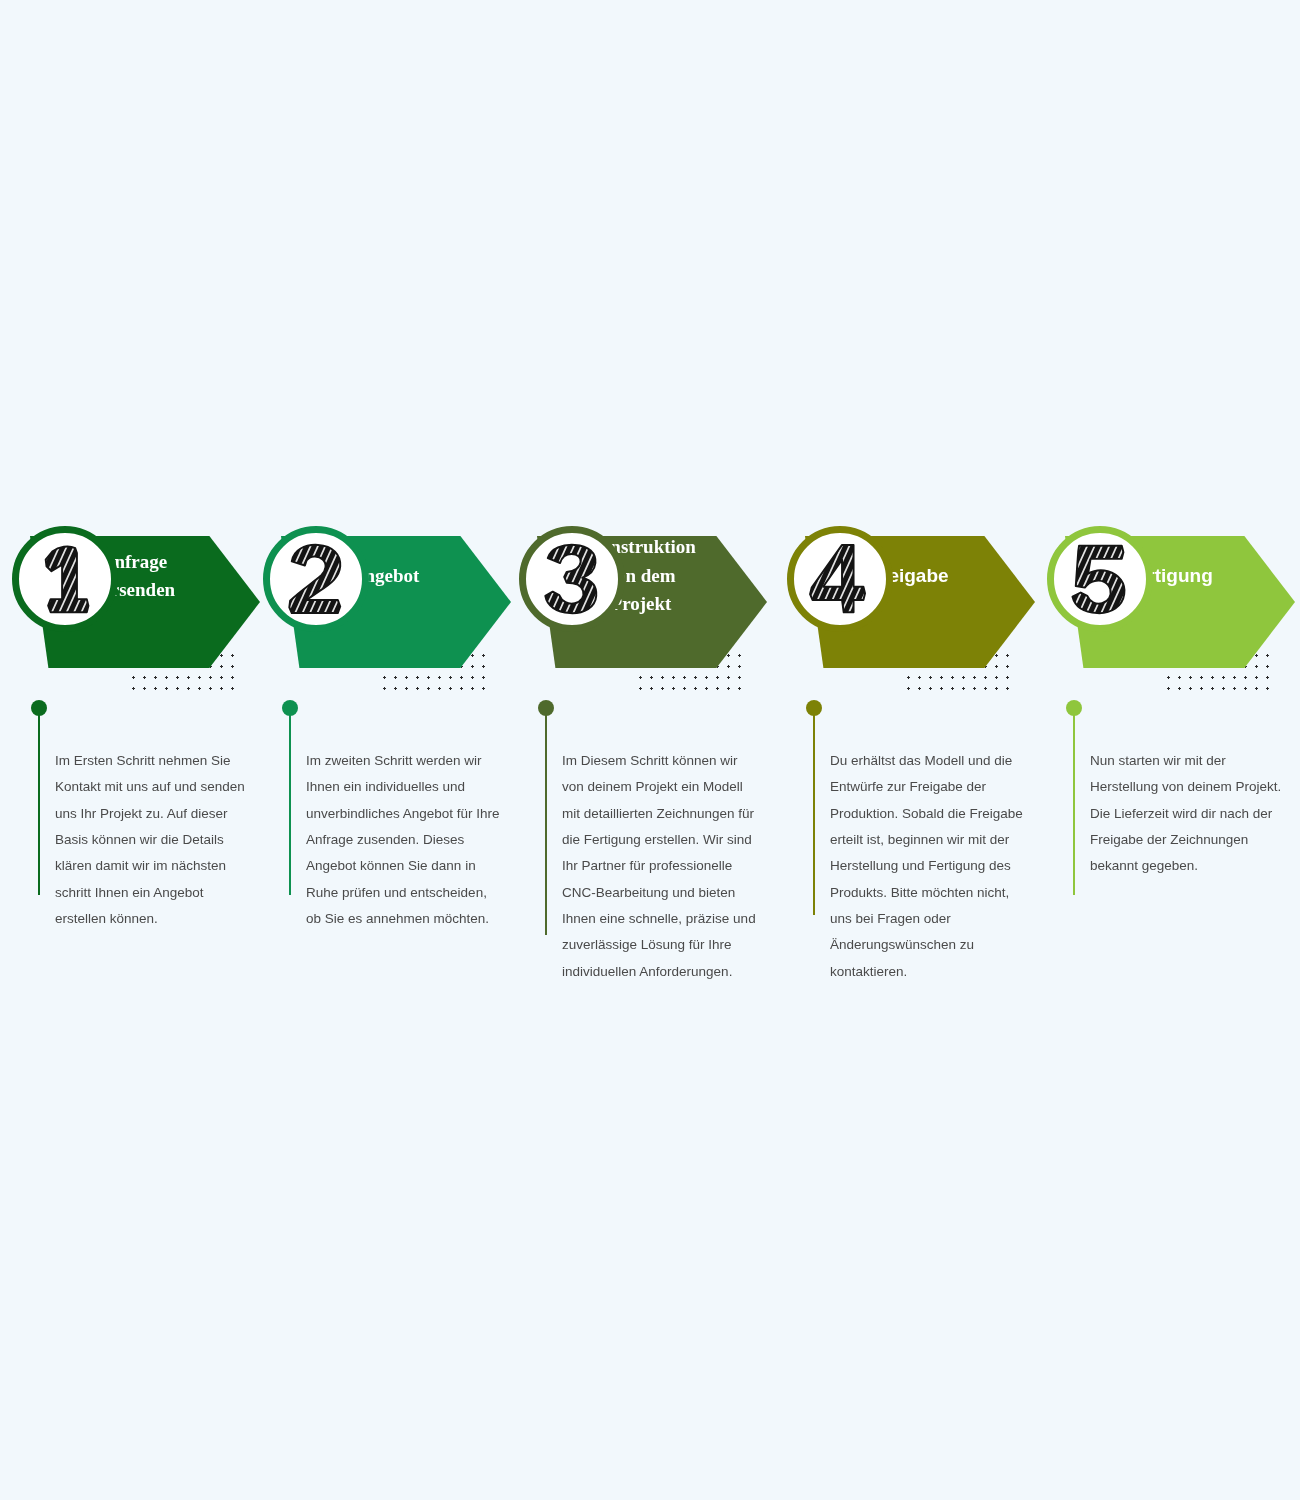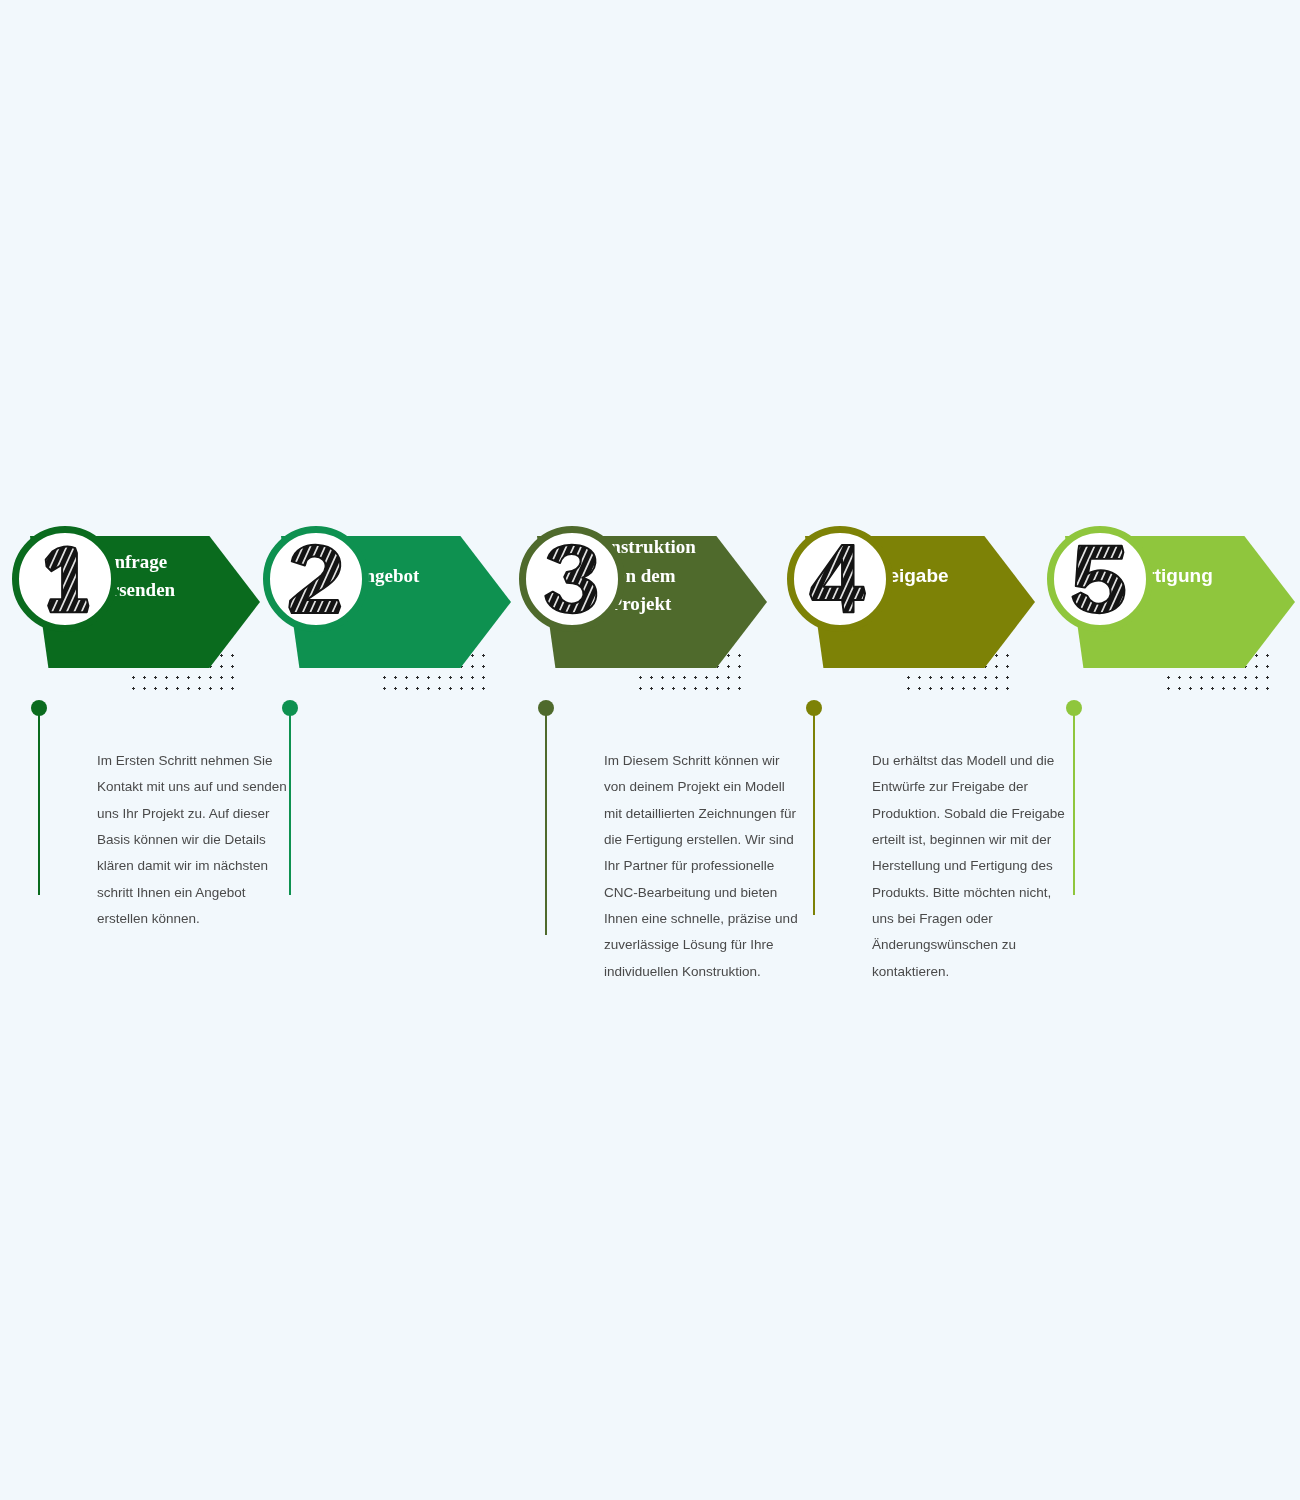--- a/index.html
+++ b/index.html
@@ -152,21 +152,20 @@
 
   .desc {
     position: absolute;
     left: 55px;
     top: 238px;
     width: 198px;
     font-family: "Liberation Sans", sans-serif;
     font-size: 13.5px;
     line-height: 1.95;
     color: #4a4a4a;
-    margin-left: 42px;
   }
 </style>
 </head>
 <body style="background: rgb(242, 248, 252);">
 
 <div id="process-diagram">
   <div class="steps-row">
       <div class="step step-0">
         <div class="banner">
           <div class="dot-grid"></div>
@@ -256,20 +255,21 @@
                 </g>
                 <path d="M18 26 C20 12 34 5 50 6 C68 7 78 18 77 32 C76 45 66 53 52 62 L36 73 L74 73 L77 81 L74 89 L18 89 L15 82 L16 74 C28 62 44 52 54 43 C60 37 61 29 56 24 C50 18 40 19 36 25 L34 31 Z" fill="none" stroke="#141414" stroke-width="2.4" stroke-linejoin="round"></path>
               </svg>
             </span>
           </div>
         </div>
         <div class="stem" style="height: 195px;">
           <div class="stem-dot" style="background: rgb(14, 145, 80);"></div>
           <div class="stem-line" style="background: rgb(14, 145, 80);"></div>
         </div>
+        <div class="desc">Im zweiten Schritt werden wir Ihnen ein individuelles und unverbindliches Angebot für Ihre Anfrage zusenden. Dieses Angebot können Sie dann in Ruhe prüfen und entscheiden, ob Sie es annehmen möchten.</div>
       </div>
       <div class="step step-2">
         <div class="banner">
           <div class="dot-grid"></div>
           <div class="arrow-wrap">
             <div class="arrow-shape" style="background: rgb(79, 106, 44);"></div>
           </div>
           <div class="arrow-label serif">Konstruktion von dem Projekt</div>
           <div class="num-circle" style="border-color: rgb(79, 106, 44);">
             <span>
@@ -304,21 +304,21 @@
                 </g>
                 <path d="M18 22 C22 10 36 5 51 6 C68 7 77 16 76 28 C75 37 69 43 60 46 C71 49 78 56 77 68 C76 82 62 90 45 89 C28 88 17 80 15 68 L24 63 L32 67 C35 75 43 79 51 77 C59 75 63 69 61 62 C59 55 51 52 41 52 L38 45 L41 39 C50 38 57 34 58 27 C59 21 54 17 47 17 C40 17 35 21 33 28 Z" fill="none" stroke="#141414" stroke-width="2.4" stroke-linejoin="round"></path>
               </svg>
             </span>
           </div>
         </div>
         <div class="stem" style="height: 235px;">
           <div class="stem-dot" style="background: rgb(79, 106, 44);"></div>
           <div class="stem-line" style="background: rgb(79, 106, 44);"></div>
         </div>
-        <div class="desc">Im Diesem Schritt können wir von deinem Projekt ein Modell mit detaillierten Zeichnungen für die Fertigung erstellen. Wir sind Ihr Partner für professionelle CNC-Bearbeitung und bieten Ihnen eine schnelle, präzise und zuverlässige Lösung für Ihre individuellen Konstruktion.</div>
+        <div class="desc">Im Diesem Schritt können wir von deinem Projekt ein Modell mit detaillierten Zeichnungen für die Fertigung erstellen. Wir sind Ihr Partner für professionelle CNC-Bearbeitung und bieten Ihnen eine schnelle, präzise und zuverlässige Lösung für Ihre individuellen Anforderungen.</div>
       </div>
       <div class="step step-3">
         <div class="banner">
           <div class="dot-grid"></div>
           <div class="arrow-wrap">
             <div class="arrow-shape" style="background: rgb(125, 130, 6);"></div>
           </div>
           <div class="arrow-label sans">Freigabe</div>
           <div class="num-circle" style="border-color: rgb(125, 130, 6);">
             <span>
@@ -402,15 +402,16 @@
                 </g>
                 <path d="M22 7 L74 7 L76 15 L74 23 L36 23 L33 41 C40 37 49 36 57 38 C71 42 79 53 77 66 C75 81 61 90 44 89 C28 88 17 81 14 69 L24 64 L32 68 C35 75 42 79 50 77 C58 75 62 68 60 60 C58 52 50 48 41 50 C36 51 32 54 29 58 L18 56 L21 14 Z" fill="none" stroke="#141414" stroke-width="2.4" stroke-linejoin="round"></path>
               </svg>
             </span>
           </div>
         </div>
         <div class="stem" style="height: 195px;">
           <div class="stem-dot" style="background: rgb(143, 198, 61);"></div>
           <div class="stem-line" style="background: rgb(143, 198, 61);"></div>
         </div>
+        <div class="desc">Nun starten wir mit der Herstellung von deinem Projekt. Die Lieferzeit wird dir nach der Freigabe der Zeichnungen bekannt gegeben.</div>
       </div>
     </div>
 </div>
 
 </body></html>

